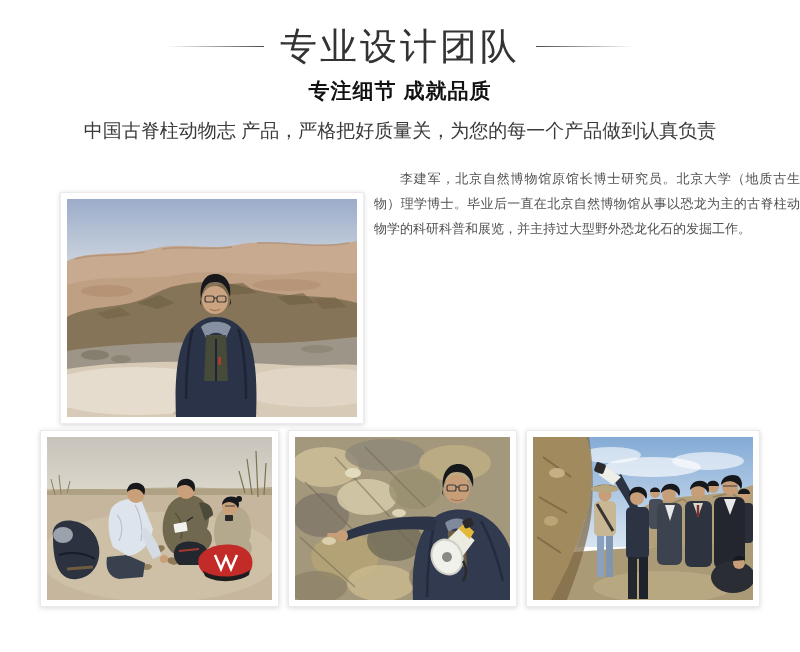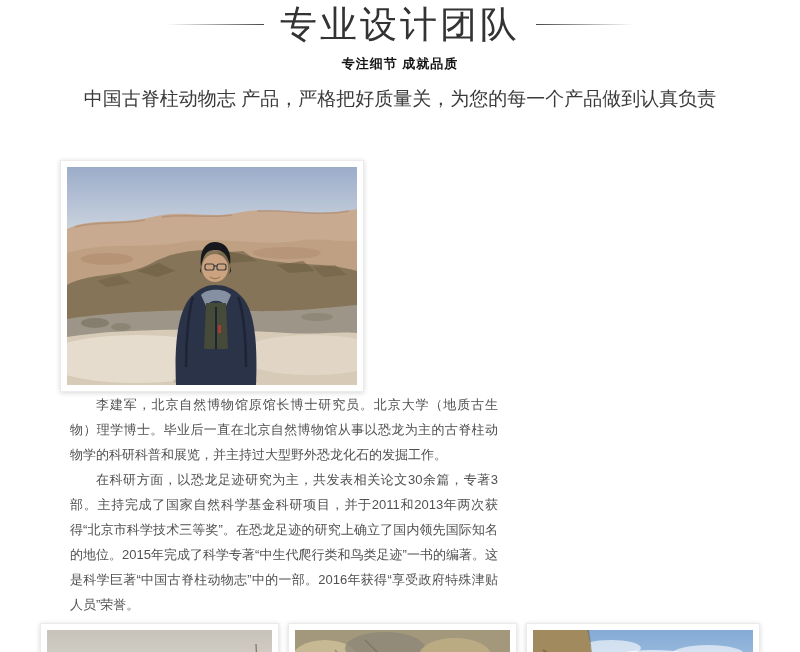--- a/index.html
+++ b/index.html
@@ -1,31 +1,31 @@
 <!DOCTYPE html>
 <html><head>
 <meta charset="utf-8">
 <style>
   * { margin:0; padding:0; box-sizing:border-box; }
   html,body { background:#ffffff; }
   body { width:800px; height:652px; font-family:"Liberation Sans", sans-serif; overflow:hidden; }
   .page { width:800px; height:652px; background:#fff; position:relative; }
 
   
-  .header { padding-top:0; text-align:center; }
+  .header { padding-top:22px; text-align:center; }
   .title-row { display:flex; align-items:center; justify-content:center; height:48px; }
   .h-line { width:98px; height:1px; }
   .h-line.left  { background:linear-gradient(to right, rgba(90,90,90,0), #4a4a4a); margin-right:16px; }
   .h-line.right { background:linear-gradient(to left,  rgba(90,90,90,0), #4a4a4a); margin-left:16px; }
   .page-title { font-size:37px; font-weight:200; color:#333; letter-spacing:3px; line-height:1; }
-  .subtitle { margin-top:7px; font-size:13px; font-weight:bold; color:#121212; letter-spacing:1px; }
+  .subtitle { margin-top:7px; font-size:21px; font-weight:bold; color:#121212; letter-spacing:1px; }
   .description { margin-top:13px; font-size:19px; color:#3a3a3a; }
 
   
-  .profile { display:flex; align-items:flex-start; margin-top:22px; padding-left:60px;flex-direction:column; }
+  .profile { display:flex; align-items:flex-start; margin-top:22px; padding-left:60px; }
   .photo-frame { background:#fff; border:1px solid #ebebeb; padding:6px;
                  box-shadow:0 1px 5px rgba(0,0,0,0.16); line-height:0; flex:none; }
   .main-photo-frame { margin-top:26px; }
   .main-photo-frame svg { width:290px; height:218px; }
   .bio { width:428px; margin-left:10px; font-size:13px; line-height:25px;
          color:#515151; text-align:justify; }
   .bio p { text-indent:2em; }
 
   
   .gallery { display:flex; justify-content:center; gap:9px; margin-top:6px; }
@@ -90,21 +90,20 @@
         <path d="M134,96 C133,102 134,106 136,109 L133,104 Z M163,95 C164,101 163,106 161,109 L164,104 Z" fill="#17181c"></path>
         <rect x="138" y="97" width="9" height="6" rx="2" fill="none" stroke="#3c3c3c" stroke-width="1.2"></rect>
         <rect x="150" y="97" width="9" height="6" rx="2" fill="none" stroke="#3c3c3c" stroke-width="1.2"></rect>
         <line x1="147" y1="99" x2="150" y2="99" stroke="#3c3c3c" stroke-width="1.2"></line>
         <path d="M143,110 C146,112 150,112 153,110" stroke="#9c7757" stroke-width="1.2" fill="none"></path>
       </svg>
     </div>
 
     <div class="bio">
       <p>李建军，北京自然博物馆原馆长博士研究员。北京大学（地质古生物）理学博士。毕业后一直在北京自然博物馆从事以恐龙为主的古脊柱动物学的科研科普和展览，并主持过大型野外恐龙化石的发掘工作。</p>
-      <p>在科研方面，以恐龙足迹研究为主，共发表相关论文30余篇，专著3部。主持完成了国家自然科学基金科研项目，并于2011和2013年两次获得“北京市科学技术三等奖”。在恐龙足迹的研究上确立了国内领先国际知名的地位。2015年完成了科学专著“中生代爬行类和鸟类足迹”一书的编著。这是科学巨著“中国古脊柱动物志”中的一部。2016年获得“享受政府特殊津贴人员”荣誉。</p>
     </div>
   </div>
 
   <div class="gallery">
 
     <div class="photo-frame g1">
       
       <svg viewBox="0 0 225 163">
         <defs>
           <linearGradient id="sky2" x1="0" y1="0" x2="0" y2="1">

